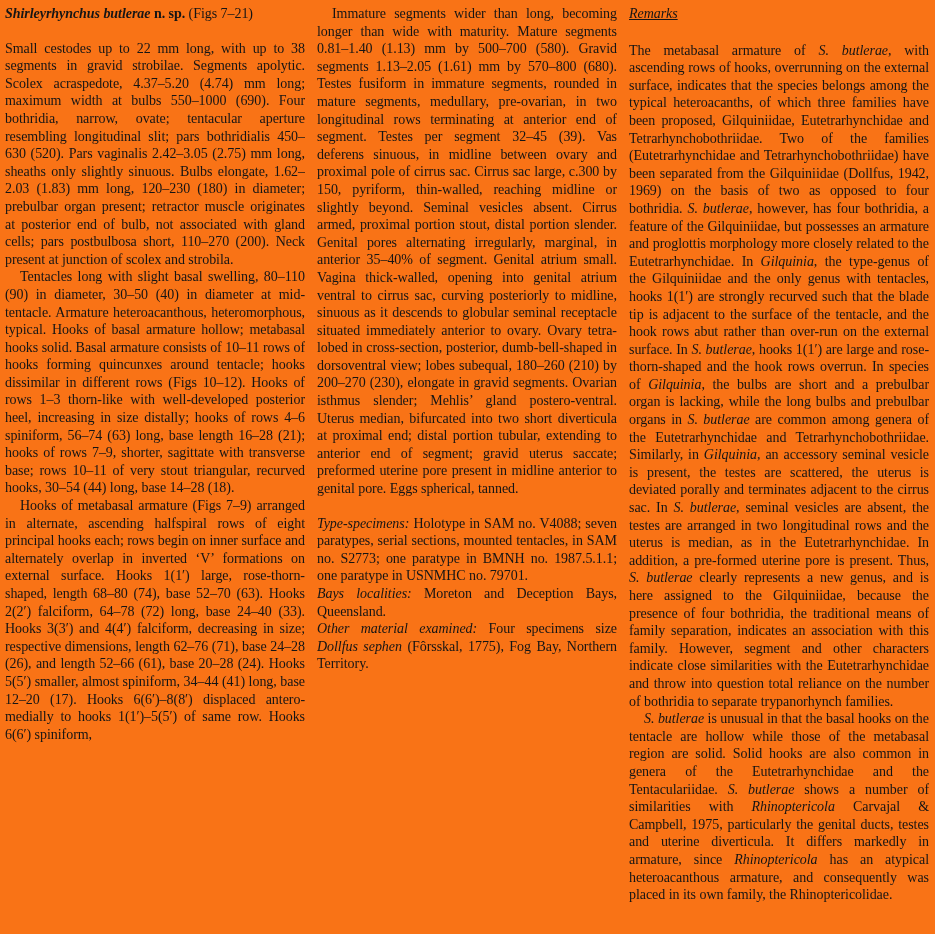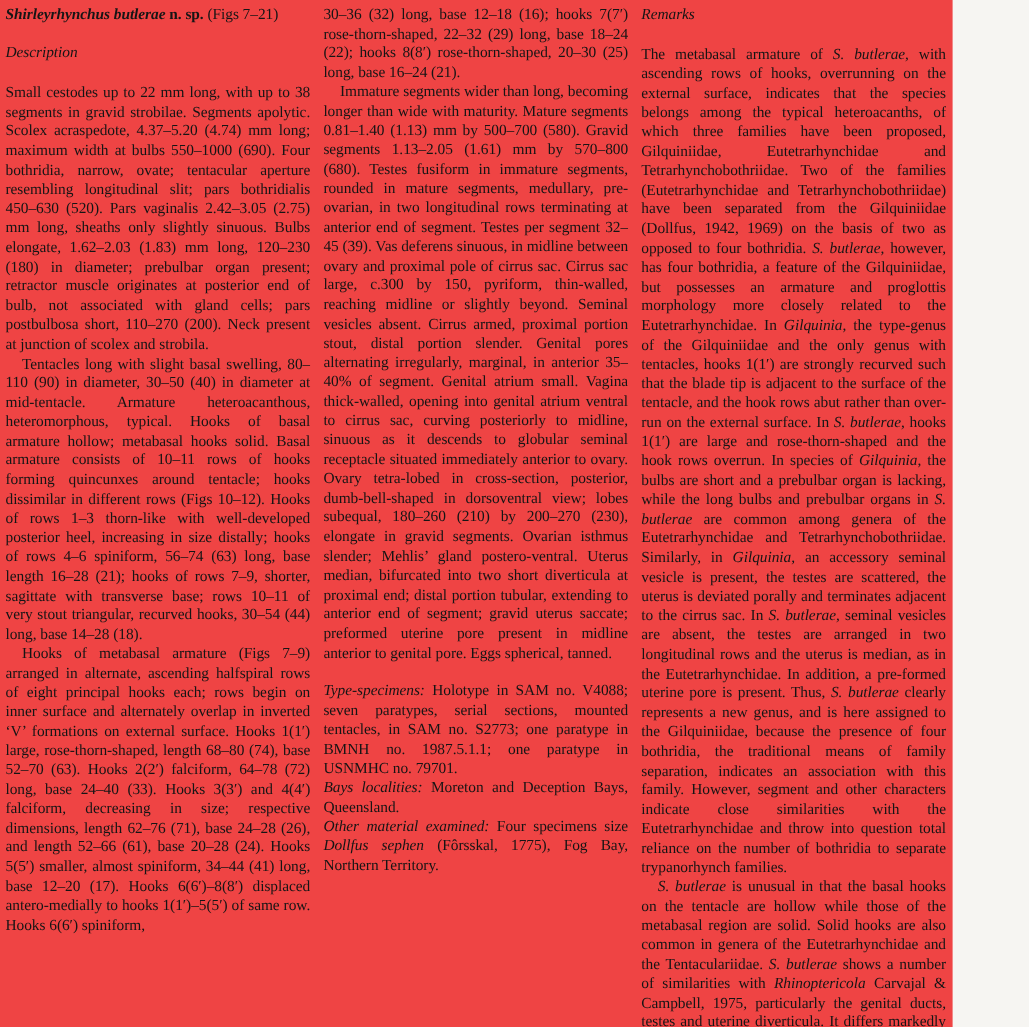--- a/index.html
+++ b/index.html
@@ -2,27 +2,27 @@
 <html><head>
 <meta charset="utf-8">
 <style>
   html, body {
     margin: 0;
     padding: 0;
     background: #f6f5f2;
   }
   .page {
     position: relative;
-    width: 866px;
+    width: 935px;
     height: 934px;
     box-sizing: border-box;
     padding: 5px 6px 0 5px;
     display: flex;
     gap: 12px;
-    background: #ef4444;
+    background: #f97316;
     font-family: "Liberation Serif", "DejaVu Serif", serif;
     font-size: 14px;
     line-height: 17.6px;
     color: #151515;
     letter-spacing: -0.05px;
     overflow: hidden;
   }
   .col {
     flex: 1 1 0;
     overflow: hidden;
@@ -33,40 +33,39 @@
     margin: 0;
   }
   .block.indent { text-indent: 15px; }
   .species-title {
     text-align: left;
     margin-bottom: 17px;
   }
   .section-heading {
     text-align: left;
     margin-bottom: 19px;
+    text-decoration: underline;
   }
   .spaced-top { margin-top: 17px; }
   .run-r { font-style: normal; font-weight: normal; }
   .run-i { font-style: italic; }
   .run-b { font-weight: bold; }
   .run-bi { font-weight: bold; font-style: italic; }
 </style>
 </head>
 <body>
 
 <div class="page">
   <div class="col">
       <div class="block species-title"><span class="run-bi">Shirleyrhynchus butlerae</span><span class="run-b"> n. sp. </span><span class="run-r">(Figs 7–21)</span></div>
-      <div class="block section-heading"><span class="run-i">Description</span></div>
       <div class="block para"><span class="run-r">Small cestodes up to 22 mm long, with up to 38 segments in gravid strobilae. Segments apolytic. Scolex acraspedote, 4.37–5.20 (4.74) mm long; maximum width at bulbs 550–1000 (690). Four bothridia, narrow, ovate; tentacular aperture resembling longitudinal slit; pars bothridialis 450–630 (520). Pars vaginalis 2.42–3.05 (2.75) mm long, sheaths only slightly sinuous. Bulbs elongate, 1.62–2.03 (1.83) mm long, 120–230 (180) in diameter; prebulbar organ present; retractor muscle originates at posterior end of bulb, not associated with gland cells; pars postbulbosa short, 110–270 (200). Neck present at junction of scolex and strobila.</span></div>
       <div class="block para indent"><span class="run-r">Tentacles long with slight basal swelling, 80–110 (90) in diameter, 30–50 (40) in diameter at mid-tentacle. Armature heteroacanthous, heteromorphous, typical. Hooks of basal armature hollow; metabasal hooks solid. Basal armature consists of 10–11 rows of hooks forming quincunxes around tentacle; hooks dissimilar in different rows (Figs 10–12). Hooks of rows 1–3 thorn-like with well-developed posterior heel, increasing in size distally; hooks of rows 4–6 spiniform, 56–74 (63) long, base length 16–28 (21); hooks of rows 7–9, shorter, sagittate with transverse base; rows 10–11 of very stout triangular, recurved hooks, 30–54 (44) long, base 14–28 (18).</span></div>
       <div class="block para indent"><span class="run-r">Hooks of metabasal armature (Figs 7–9) arranged in alternate, ascending halfspiral rows of eight principal hooks each; rows begin on inner surface and alternately overlap in inverted ‘V’ formations on external surface. Hooks 1(1′) large, rose-thorn-shaped, length 68–80 (74), base 52–70 (63). Hooks 2(2′) falciform, 64–78 (72) long, base 24–40 (33). Hooks 3(3′) and 4(4′) falciform, decreasing in size; respective dimensions, length 62–76 (71), base 24–28 (26), and length 52–66 (61), base 20–28 (24). Hooks 5(5′) smaller, almost spiniform, 34–44 (41) long, base 12–20 (17). Hooks 6(6′)–8(8′) displaced antero-medially to hooks 1(1′)–5(5′) of same row. Hooks 6(6′) spiniform,</span></div>
     </div>
   <div class="col">
-      <div class="block para"><span class="run-r">30–36 (32) long, base 12–18 (16); hooks 7(7′) rose-thorn-shaped, 22–32 (29) long, base 18–24 (22); hooks 8(8′) rose-thorn-shaped, 20–30 (25) long, base 16–24 (21).</span></div>
       <div class="block para indent"><span class="run-r">Immature segments wider than long, becoming longer than wide with maturity. Mature segments 0.81–1.40 (1.13) mm by 500–700 (580). Gravid segments 1.13–2.05 (1.61) mm by 570–800 (680). Testes fusiform in immature segments, rounded in mature segments, medullary, pre-ovarian, in two longitudinal rows terminating at anterior end of segment. Testes per segment 32–45 (39). Vas deferens sinuous, in midline between ovary and proximal pole of cirrus sac. Cirrus sac large, c.300 by 150, pyriform, thin-walled, reaching midline or slightly beyond. Seminal vesicles absent. Cirrus armed, proximal portion stout, distal portion slender. Genital pores alternating irregularly, marginal, in anterior 35–40% of segment. Genital atrium small. Vagina thick-walled, opening into genital atrium ventral to cirrus sac, curving posteriorly to midline, sinuous as it descends to globular seminal receptacle situated immediately anterior to ovary. Ovary tetra-lobed in cross-section, posterior, dumb-bell-shaped in dorsoventral view; lobes subequal, 180–260 (210) by 200–270 (230), elongate in gravid segments. Ovarian isthmus slender; Mehlis’ gland postero-ventral. Uterus median, bifurcated into two short diverticula at proximal end; distal portion tubular, extending to anterior end of segment; gravid uterus saccate; preformed uterine pore present in midline anterior to genital pore. Eggs spherical, tanned.</span></div>
       <div class="block para spaced-top"><span class="run-i">Type-specimens: </span><span class="run-r">Holotype in SAM no. V4088; seven paratypes, serial sections, mounted tentacles, in SAM no. S2773; one paratype in BMNH no. 1987.5.1.1; one paratype in USNMHC no. 79701.</span></div>
       <div class="block para"><span class="run-i">Bays localities: </span><span class="run-r">Moreton and Deception Bays, Queensland.</span></div>
       <div class="block para"><span class="run-i">Other material examined: </span><span class="run-r">Four specimens size </span><span class="run-i">Dollfus sephen </span><span class="run-r">(Fôrsskal, 1775), Fog Bay, Northern Territory.</span></div>
     </div>
   <div class="col">
       <div class="block section-heading"><span class="run-i">Remarks</span></div>
       <div class="block para"><span class="run-r">The metabasal armature of </span><span class="run-i">S. butlerae</span><span class="run-r">, with ascending rows of hooks, overrunning on the external surface, indicates that the species belongs among the typical heteroacanths, of which three families have been proposed, Gilquiniidae, Eutetrarhynchidae and Tetrarhynchobothriidae. Two of the families (Eutetrarhynchidae and Tetrarhynchobothriidae) have been separated from the Gilquiniidae (Dollfus, 1942, 1969) on the basis of two as opposed to four bothridia. </span><span class="run-i">S. butlerae</span><span class="run-r">, however, has four bothridia, a feature of the Gilquiniidae, but possesses an armature and proglottis morphology more closely related to the Eutetrarhynchidae. In </span><span class="run-i">Gilquinia</span><span class="run-r">, the type-genus of the Gilquiniidae and the only genus with tentacles, hooks 1(1′) are strongly recurved such that the blade tip is adjacent to the surface of the tentacle, and the hook rows abut rather than over-run on the external surface. In </span><span class="run-i">S. butlerae</span><span class="run-r">, hooks 1(1′) are large and rose-thorn-shaped and the hook rows overrun. In species of </span><span class="run-i">Gilquinia</span><span class="run-r">, the bulbs are short and a prebulbar organ is lacking, while the long bulbs and prebulbar organs in </span><span class="run-i">S. butlerae</span><span class="run-r"> are common among genera of the Eutetrarhynchidae and Tetrarhynchobothriidae. Similarly, in </span><span class="run-i">Gilquinia</span><span class="run-r">, an accessory seminal vesicle is present, the testes are scattered, the uterus is deviated porally and terminates adjacent to the cirrus sac. In </span><span class="run-i">S. butlerae</span><span class="run-r">, seminal vesicles are absent, the testes are arranged in two longitudinal rows and the uterus is median, as in the Eutetrarhynchidae. In addition, a pre-formed uterine pore is present. Thus, </span><span class="run-i">S. butlerae</span><span class="run-r"> clearly represents a new genus, and is here assigned to the Gilquiniidae, because the presence of four bothridia, the traditional means of family separation, indicates an association with this family. However, segment and other characters indicate close similarities with the Eutetrarhynchidae and throw into question total reliance on the number of bothridia to separate trypanorhynch families.</span></div>
       <div class="block para indent"><span class="run-i">S. butlerae</span><span class="run-r"> is unusual in that the basal hooks on the tentacle are hollow while those of the metabasal region are solid. Solid hooks are also common in genera of the Eutetrarhynchidae and the Tentaculariidae. </span><span class="run-i">S. butlerae</span><span class="run-r"> shows a number of similarities with </span><span class="run-i">Rhinoptericola</span><span class="run-r"> Carvajal &amp; Campbell, 1975, particularly the genital ducts, testes and uterine diverticula. It differs markedly in armature, since </span><span class="run-i">Rhinoptericola</span><span class="run-r"> has an atypical heteroacanthous armature, and consequently was placed in its own family, the Rhinoptericolidae.</span></div>
     </div>

